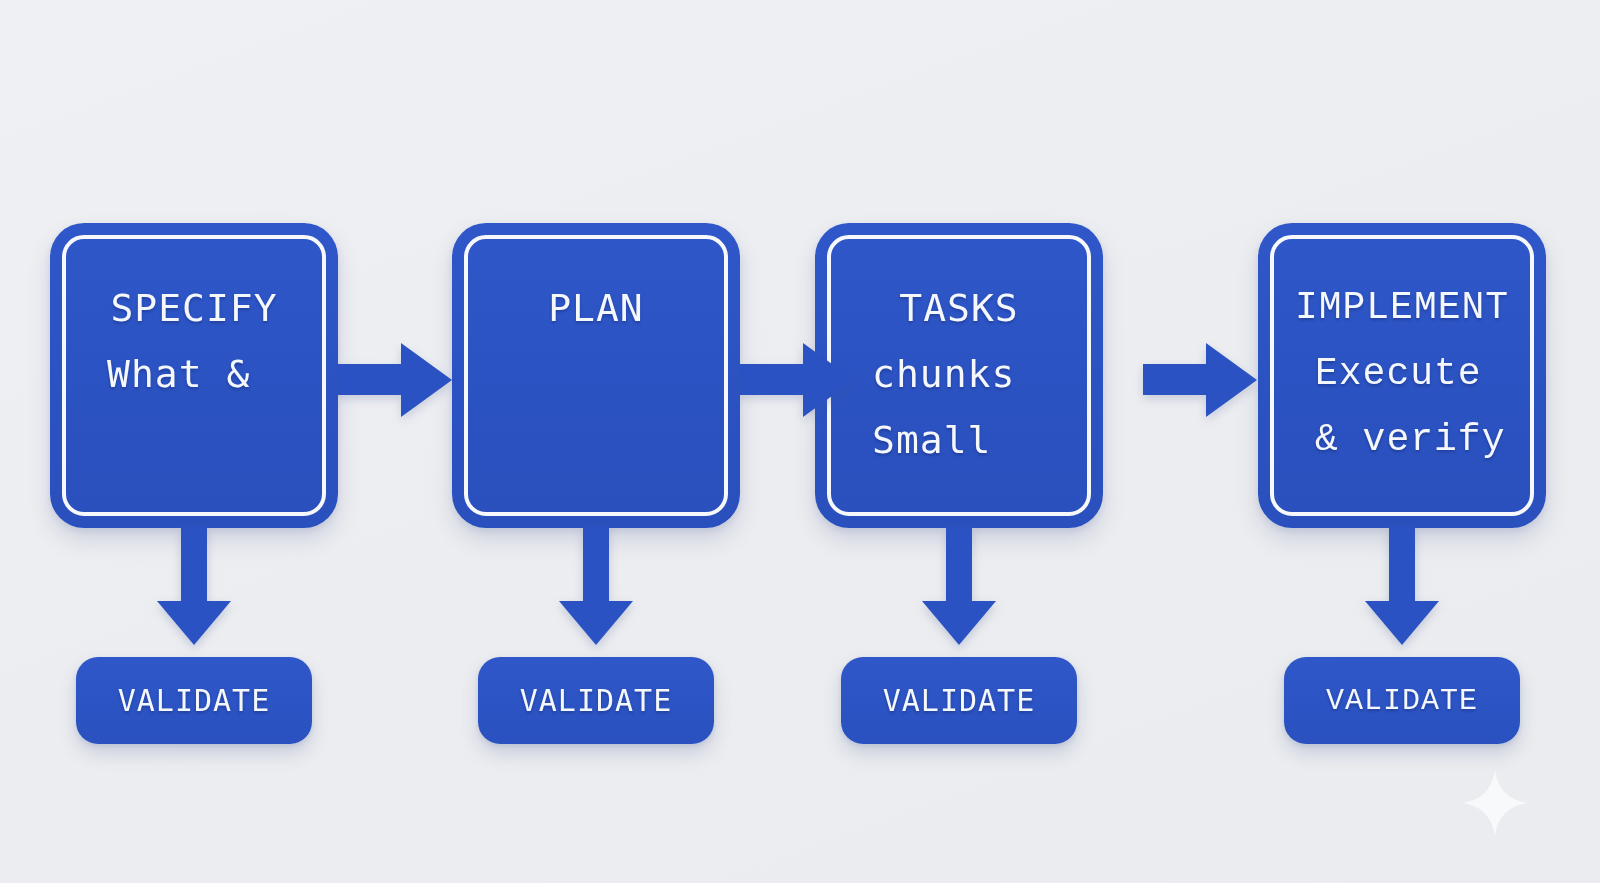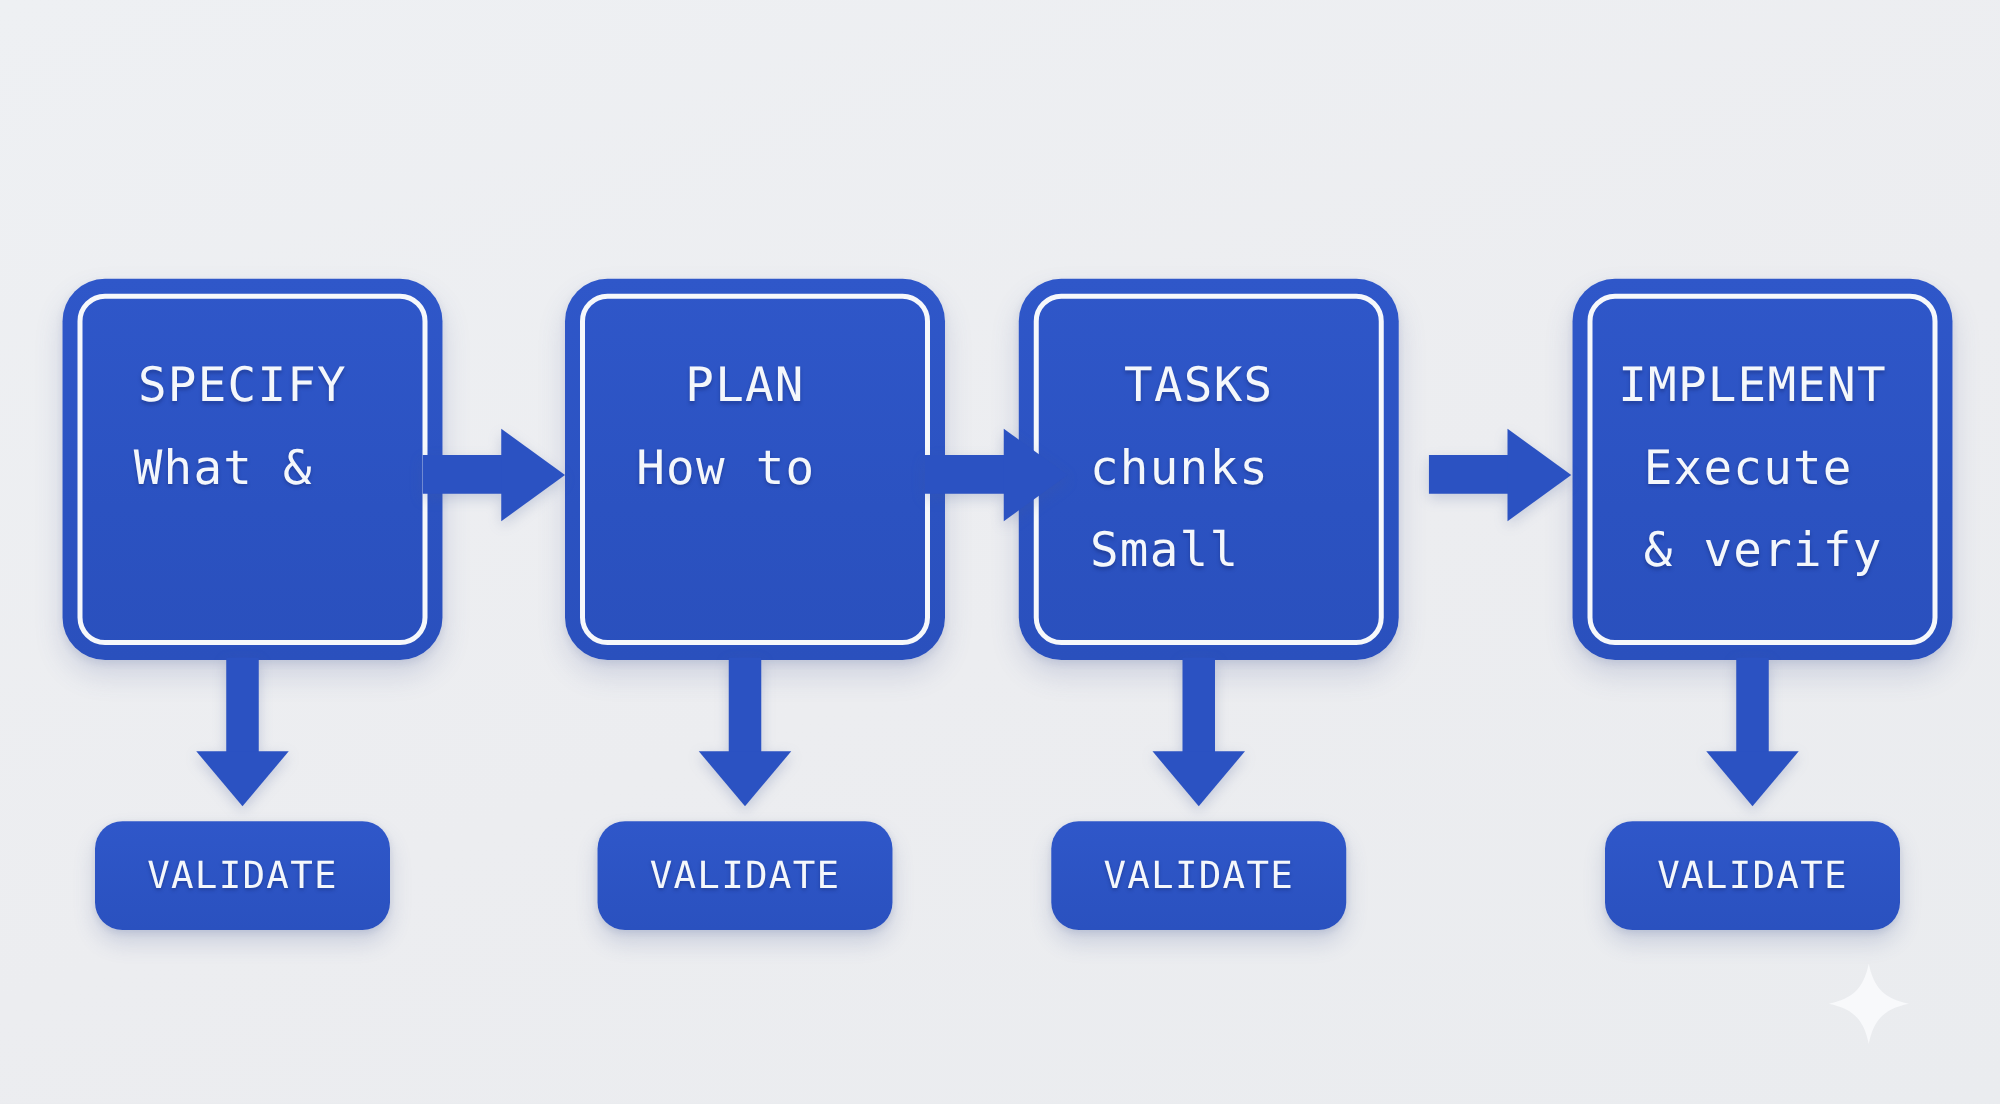--- a/index.html
+++ b/index.html
@@ -23,21 +23,20 @@
     height: 530px;
   }
   .big-box {
     position: absolute;
     top: 0; left: 0;
     width: 288px;
     height: 305px;
     background: linear-gradient(180deg, #2f57c9 0%, #2b52c1 60%, #2a50bd 100%);
     border-radius: 34px;
     box-shadow: 0 12px 22px rgba(70, 90, 150, 0.18), 0 3px 6px rgba(70, 90, 150, 0.12);
-    padding-left: 16px;
   }
   .inner-frame {
     position: absolute;
     inset: 12px;
     border: 4px solid #f6f8fb;
     border-radius: 22px;
     pointer-events: none;
   }
   .box-text {
     position: absolute;
@@ -92,21 +91,21 @@
     position: absolute;
     left: 1462px;
     top: 768px;
     width: 66px;
     height: 70px;
     opacity: 0.9;
   }
   .stage-1 { left: 50px; }
   .stage-2 { left: 452px; }
   .stage-3 { left: 815px; }
-  .stage-4 { left: 1258px; }
+  .stage-4 { left: 1258px; font-family: Liberation Mono, monospace; }
   .h-arrow-1 { left: 338px; }
   .h-arrow-2 { left: 740px; }
   .h-arrow-3 { left: 1143px; }
 </style>
 </head>
 <body>
 
 <div class="canvas">
 
   <div class="stage stage-1">
@@ -124,21 +123,20 @@
     <div class="pill">
       <span>VALIDATE</span>
     </div>
   </div>
 
   <div class="stage stage-2">
     <div class="big-box">
       <div class="inner-frame"></div>
       <div class="box-text">
         <div class="box-title">PLAN</div>
-        <div class="box-line">How to</div>
       </div>
     </div>
     <svg class="down-arrow" viewBox="0 0 80 120">
       <rect class="arrow-fill" x="27" y="0" width="26" height="78"></rect>
       <polygon class="arrow-fill" points="3,75 77,75 40,119"></polygon>
     </svg>
     <div class="pill">
       <span>VALIDATE</span>
     </div>
   </div>

